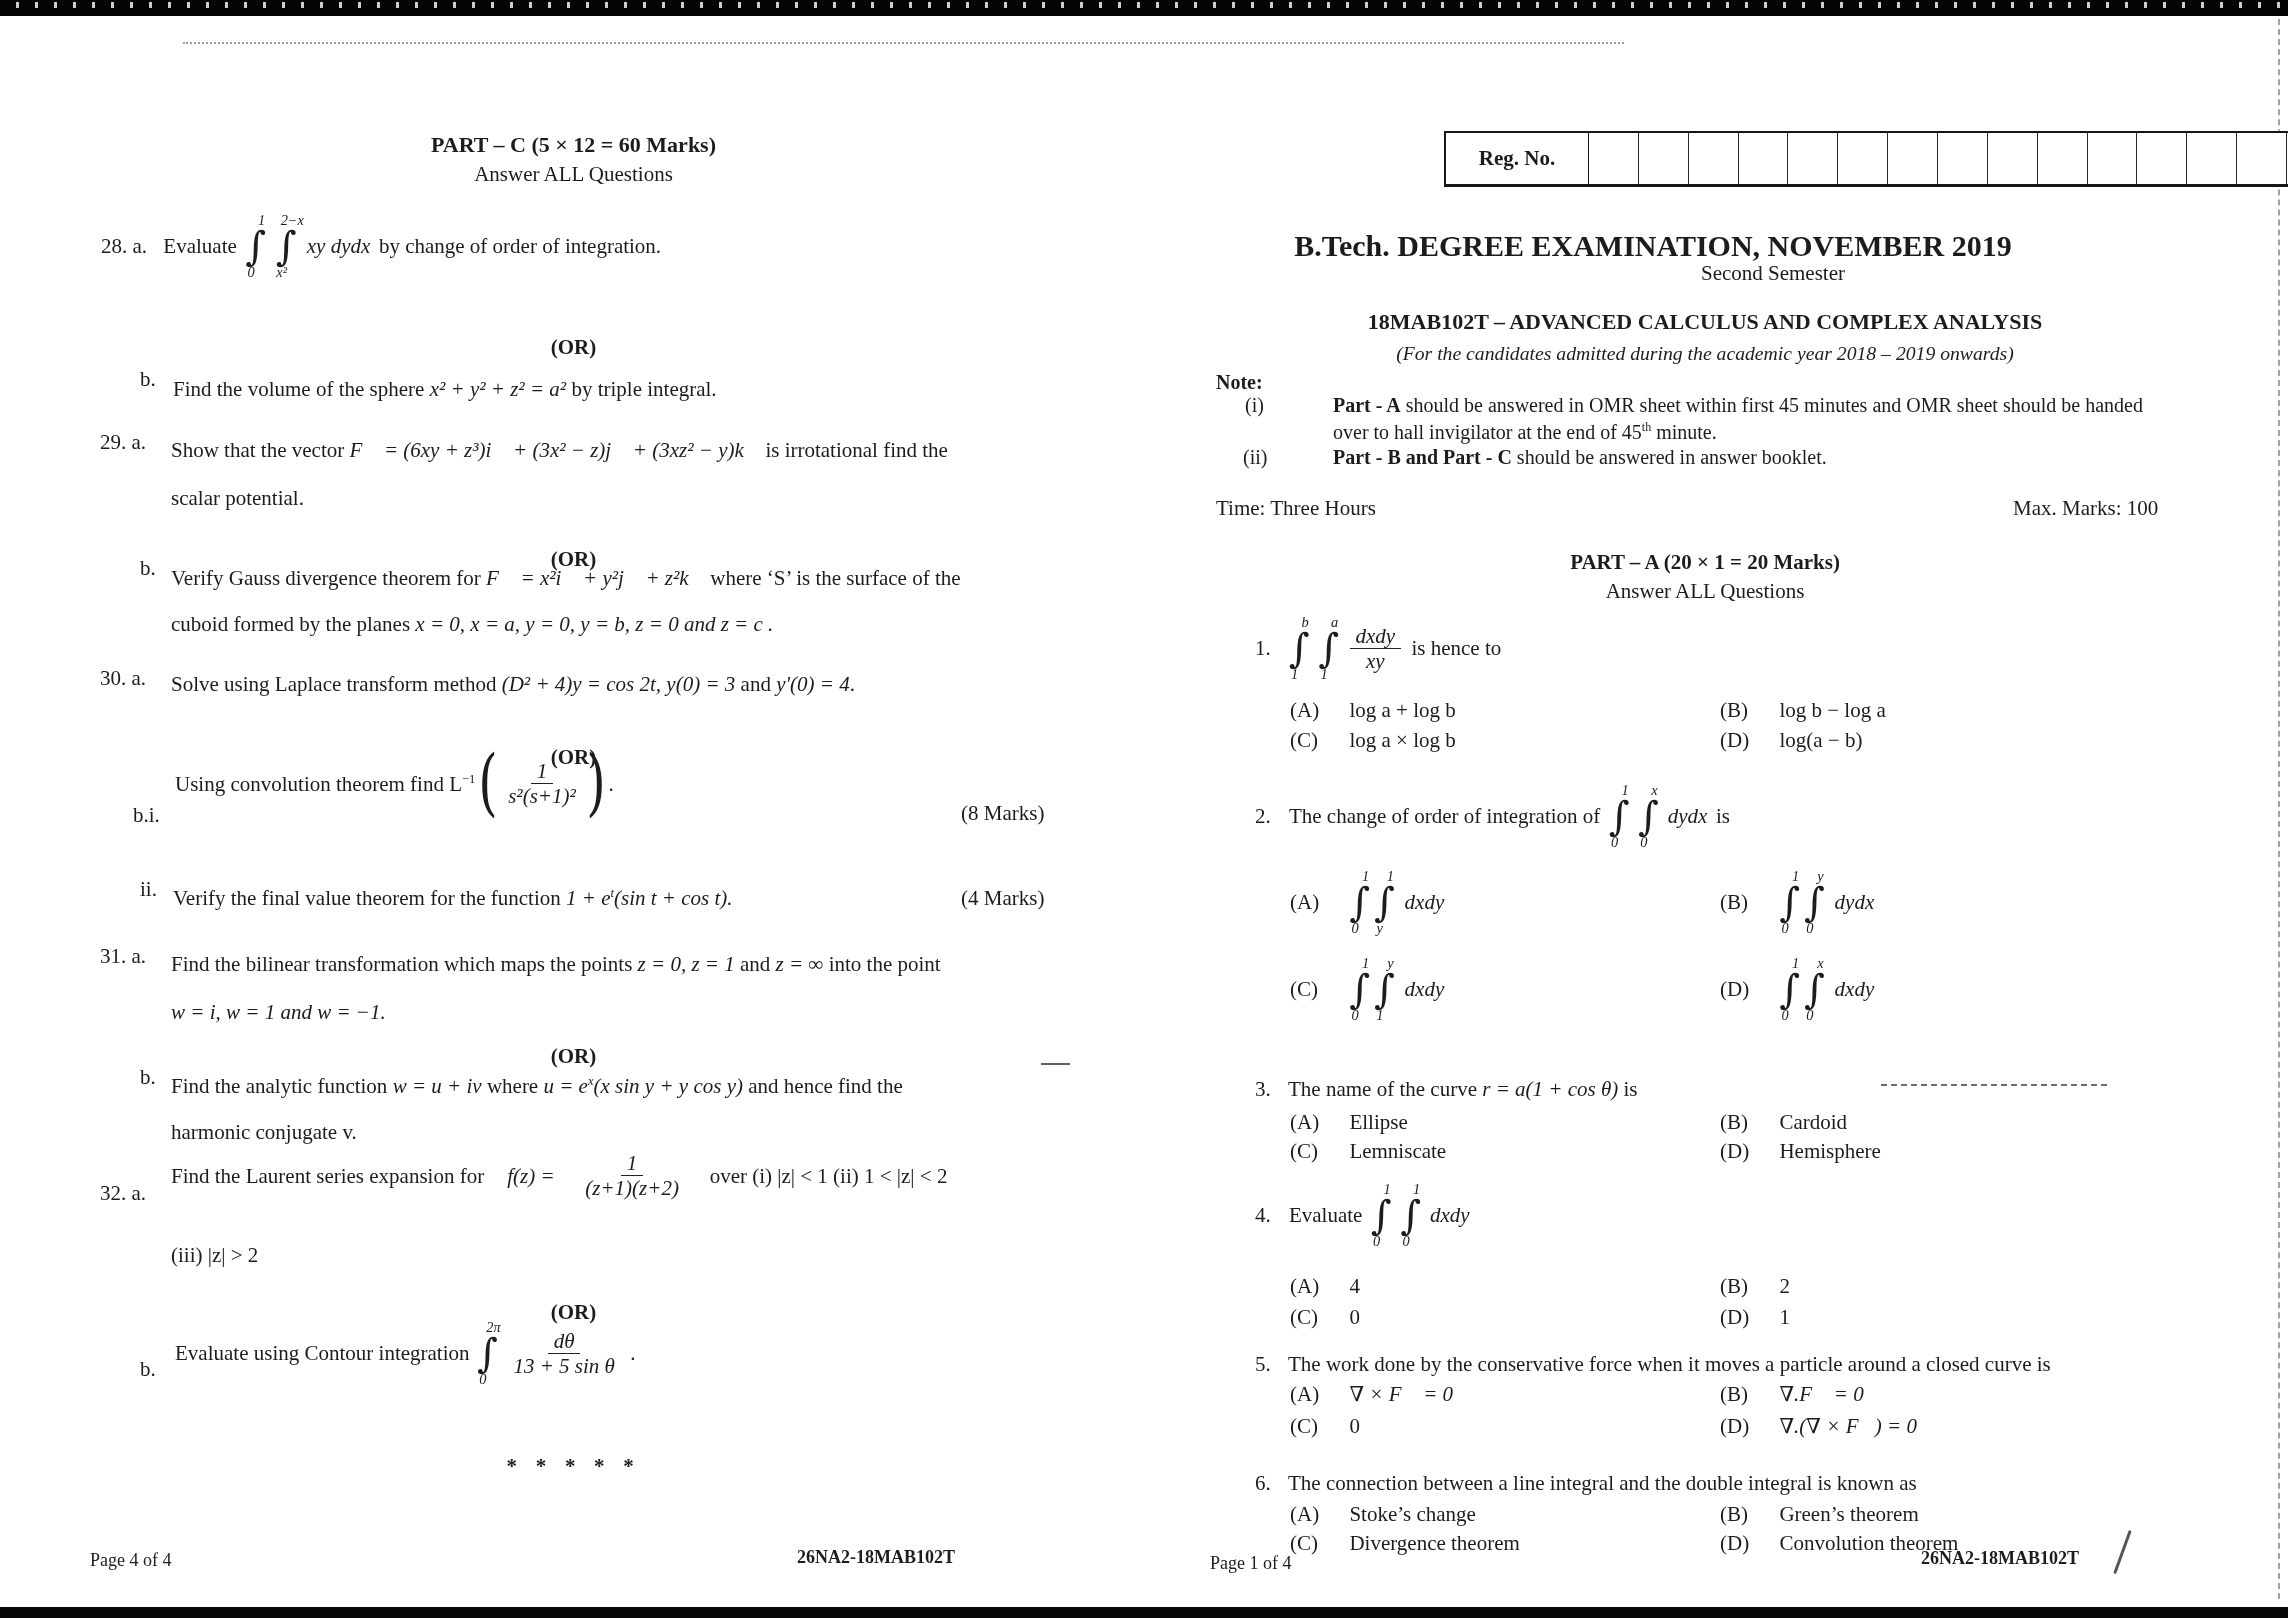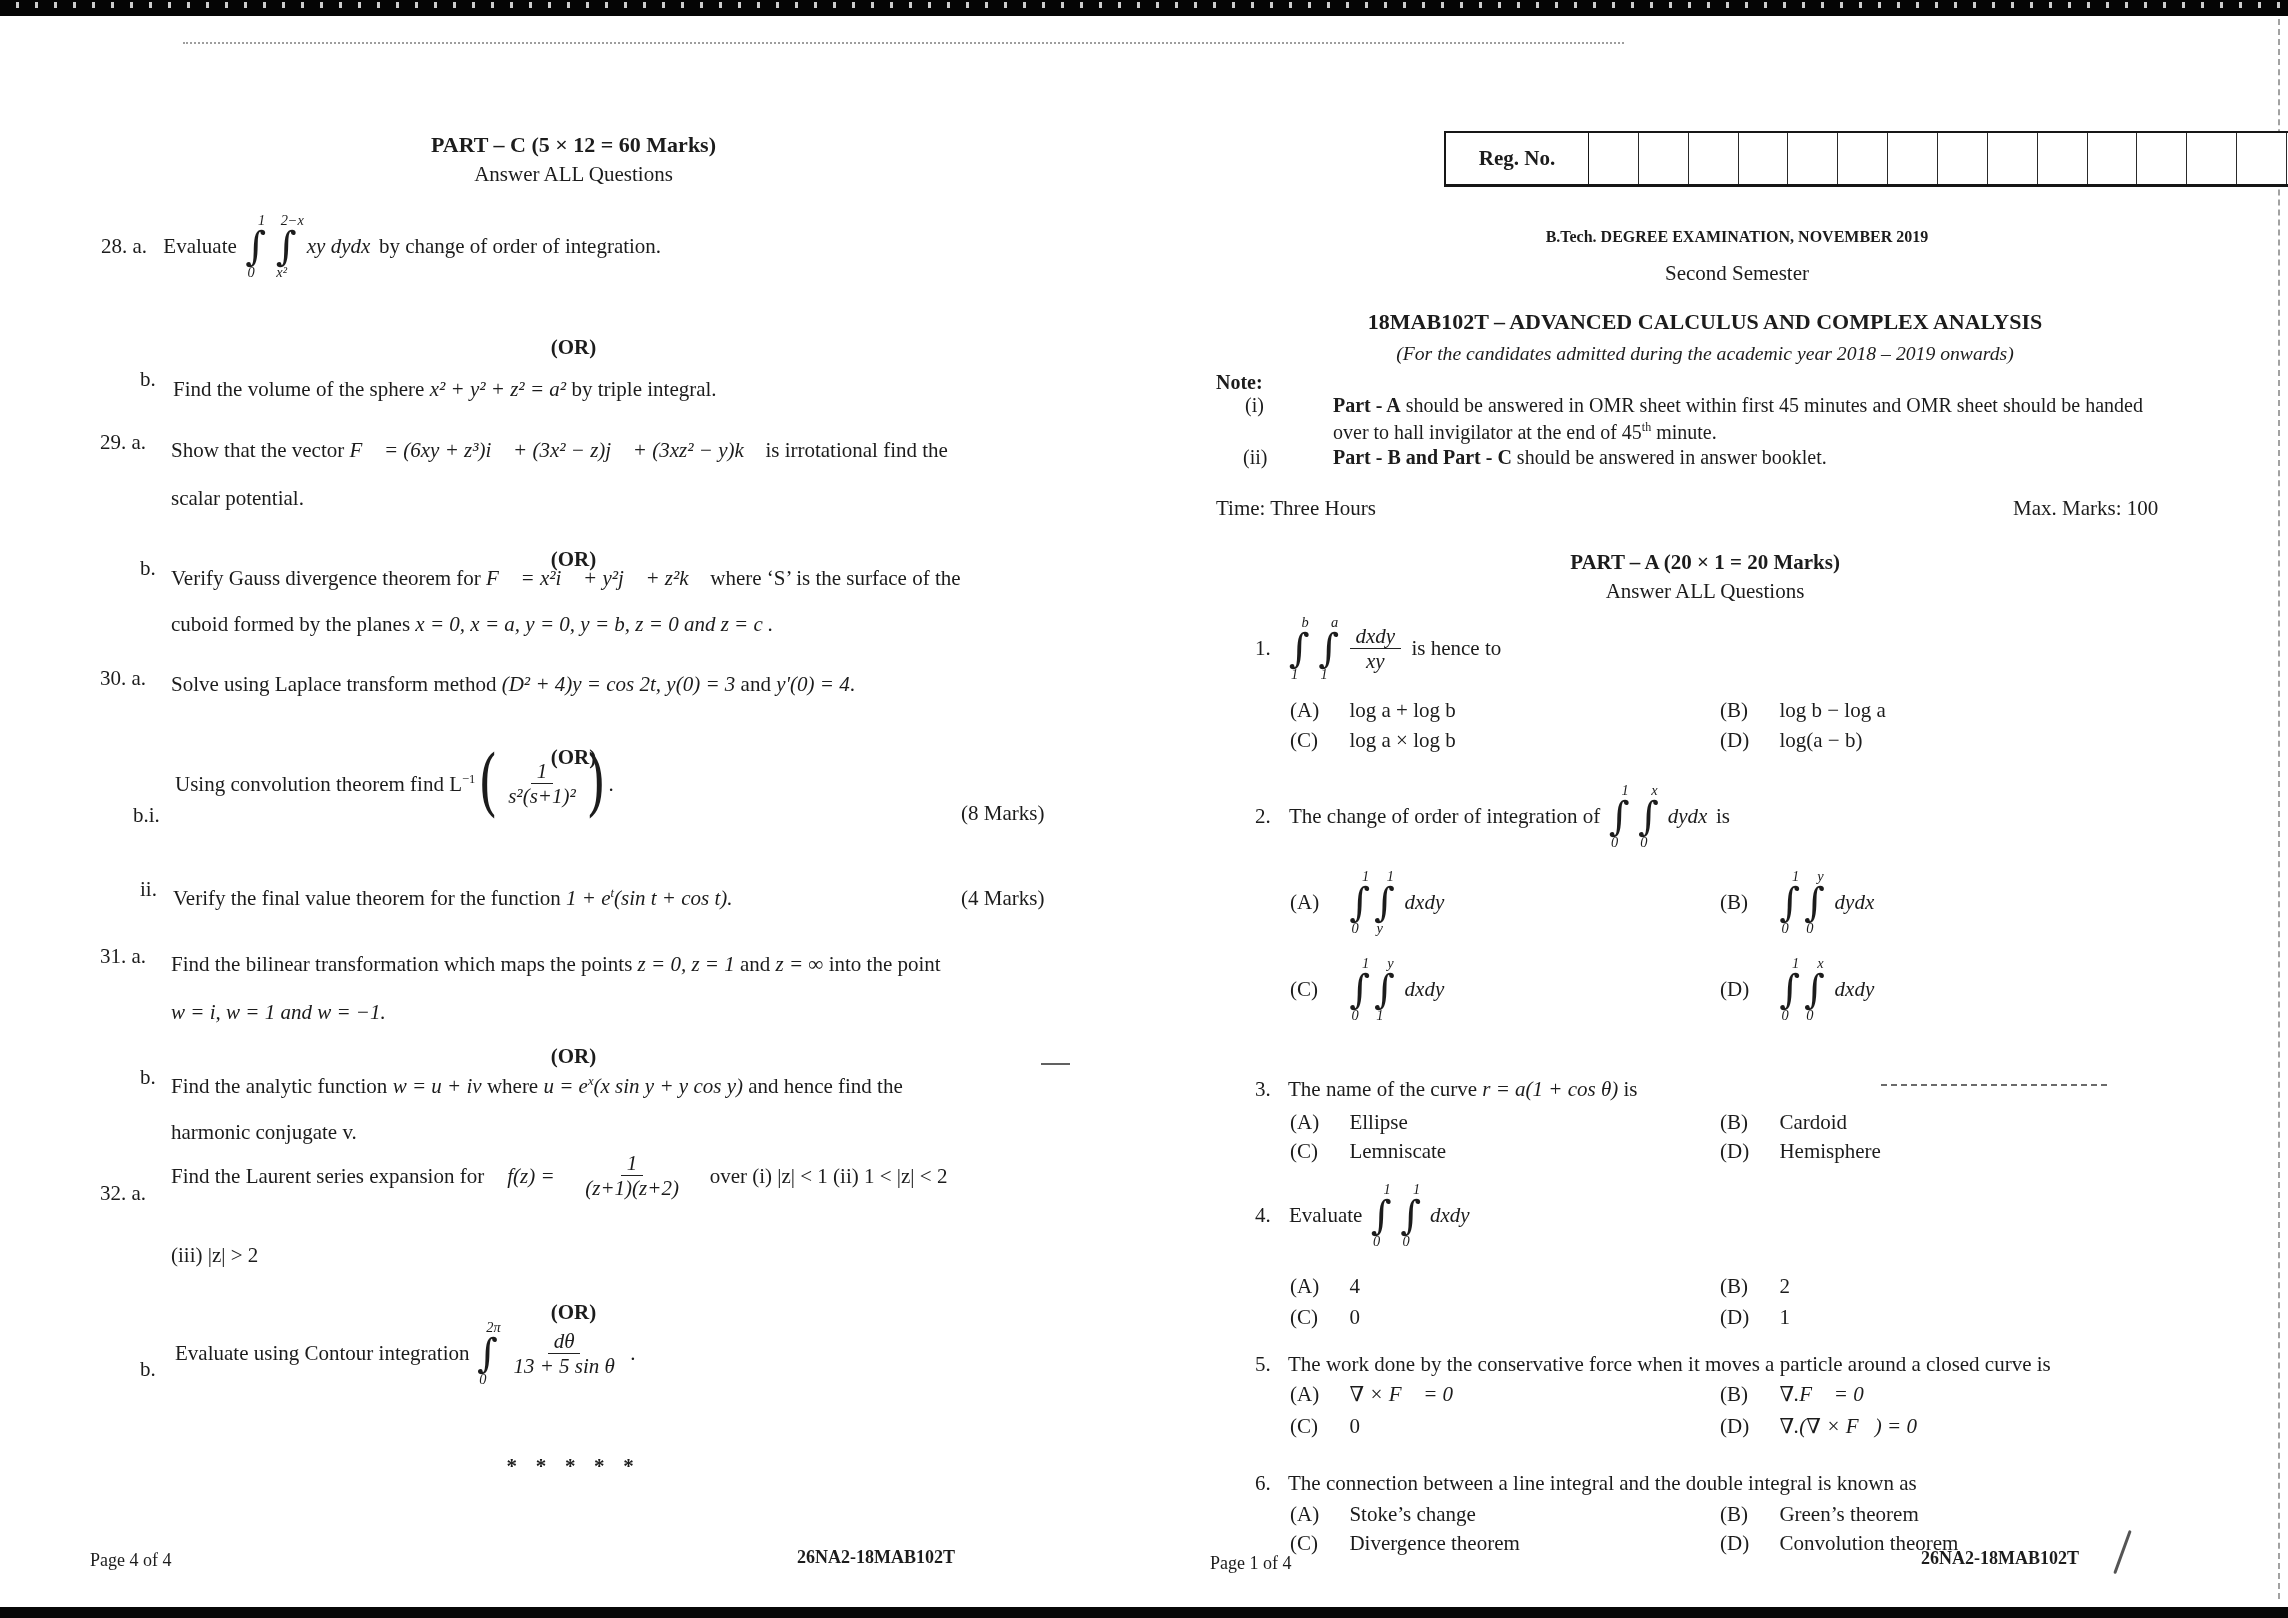--- a/index.html
+++ b/index.html
@@ -193,22 +193,22 @@
     <div class="rcell"></div>
     <div class="rcell"></div>
     <div class="rcell"></div>
     <div class="rcell"></div>
     <div class="rcell"></div>
     <div class="rcell"></div>
     <div class="rcell"></div>
     <div class="rcell"></div>
 </div>
 
-<div class="abs c b" style="left:1252px;top:227px;width:970px;font-size:16px">B.Tech. DEGREE EXAMINATION, NOVEMBER 2019</div>
-<div class="abs c sb" style="left:1252px;top:260px;width:970px">Second Semester</div>
+<div class="abs c b" style="left:1168px;top:227px;width:970px;font-size:30px">B.Tech. DEGREE EXAMINATION, NOVEMBER 2019</div>
+<div class="abs c sb" style="left:1288px;top:260px;width:970px">Second Semester</div>
 <div class="abs c b" style="left:1220px;top:308px;width:970px;font-size:22px">18MAB102T – ADVANCED CALCULUS AND COMPLEX ANALYSIS</div>
 <div class="abs c i" style="left:1220px;top:341px;width:970px;font-size:19.7px">(For the candidates admitted during the academic year 2018 – 2019 onwards)</div>
 
 <span class="abs b sm" style="left:1216px;top:370px">Note:</span>
 <span class="abs sm" style="left:1245px;top:393px">(i)</span>
 <div class="line sm" style="left:1333px;top:393px">
   <span class="b">Part - A</span><span> should be answered in OMR sheet within first 45 minutes and OMR sheet should be handed</span>
 </div>
 <div class="line sm" style="left:1333px;top:420px">
   <span>over to hall invigilator at the end of 45</span><sup class="sp">th</sup><span> minute.</span>

